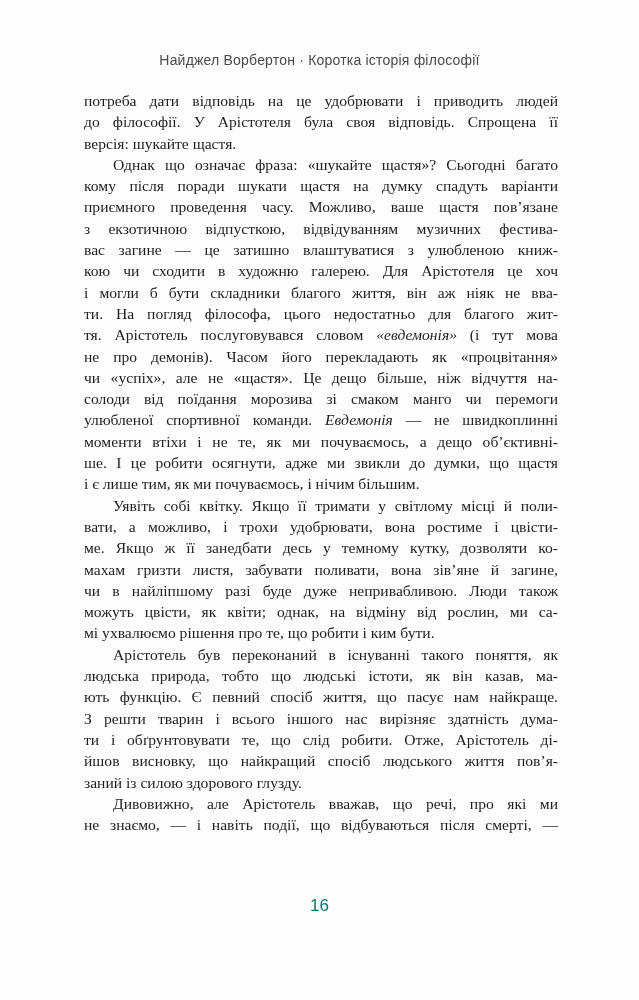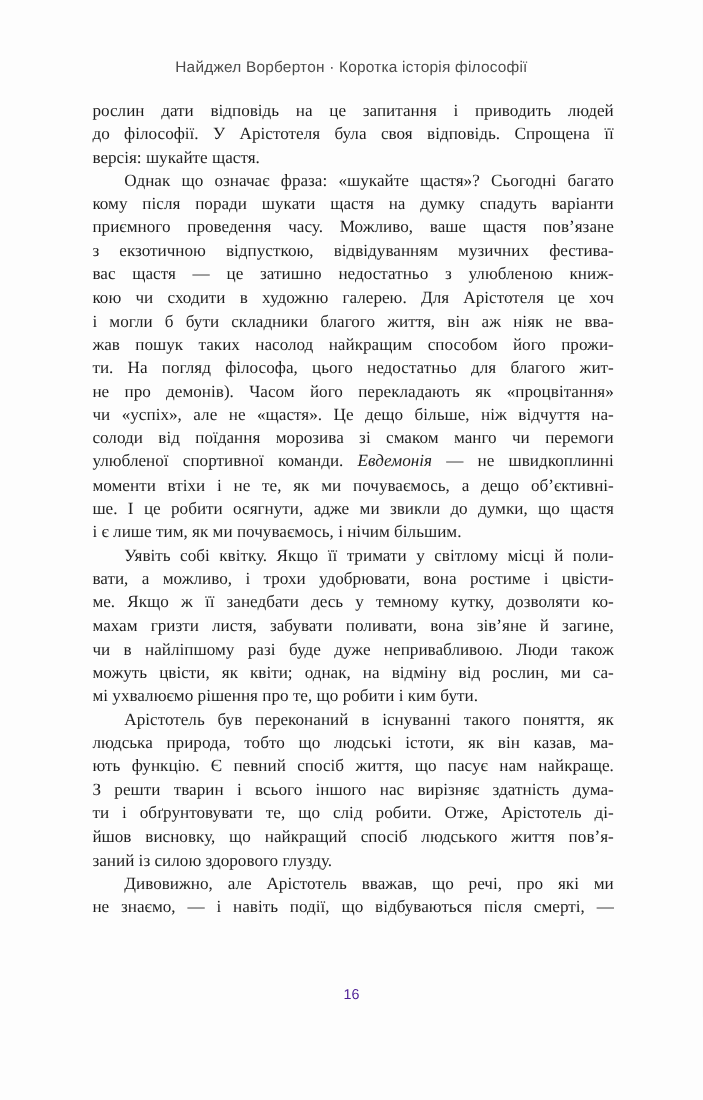--- a/index.html
+++ b/index.html
@@ -45,46 +45,46 @@
   .para.continues .line:last-child { text-align-last: justify; }
   .para.indent .line:first-child { text-indent: 29px; font-family: Liberation Serif, serif; }
   .line em { font-style: italic; }
   .page-number {
     position: absolute;
     top: 896px;
     left: 0;
     width: 100%;
     text-align: center;
     font-family: "Liberation Sans", "DejaVu Sans", sans-serif;
-    font-size: 13px;
-    color: #4c1d95;
+    font-size: 17px;
+    color: #0f766e;
   }
 </style>
 </head>
 <body>
 
 <div class="page">
   <div class="running-header">Найджел Ворбертон · Коротка історія філософії</div>
 
   <div class="text-block">
       <div class="para">
-        <div class="line">рослин дати відповідь на це запитання і приводить людей</div>
+        <div class="line">потреба дати відповідь на це удобрювати і приводить людей</div>
         <div class="line">до філософії. У Арістотеля була своя відповідь. Спрощена її</div>
         <div class="line">версія: шукайте щастя.</div>
       </div>
       <div class="para indent">
         <div class="line">Однак що означає фраза: «шукайте щастя»? Сьогодні багато</div>
         <div class="line">кому після поради шукати щастя на думку спадуть варіанти</div>
         <div class="line">приємного проведення часу. Можливо, ваше щастя пов’язане</div>
         <div class="line">з екзотичною відпусткою, відвідуванням музичних фестива-</div>
-        <div class="line">вас щастя — це затишно недостатньо з улюбленою книж-</div>
+        <div class="line">вас загине — це затишно влаштуватися з улюбленою книж-</div>
         <div class="line">кою чи сходити в художню галерею. Для Арістотеля це хоч</div>
         <div class="line">і могли б бути складники благого життя, він аж ніяк не вва-</div>
-        <div class="line">жав пошук таких насолод найкращим способом його прожи-</div>
         <div class="line">ти. На погляд філософа, цього недостатньо для благого жит-</div>
+        <div class="line">тя. Арістотель послуговувався словом <em>«евдемонія»</em> (і тут мова</div>
         <div class="line">не про демонів). Часом його перекладають як «процвітання»</div>
         <div class="line">чи «успіх», але не «щастя». Це дещо більше, ніж відчуття на-</div>
         <div class="line">солоди від поїдання морозива зі смаком манго чи перемоги</div>
         <div class="line">улюбленої спортивної команди. <em>Евдемонія</em> — не швидкоплинні</div>
         <div class="line">моменти втіхи і не те, як ми почуваємось, а дещо об’єктивні-</div>
         <div class="line">ше. І це робити осягнути, адже ми звикли до думки, що щастя</div>
         <div class="line">і є лише тим, як ми почуваємось, і нічим більшим.</div>
       </div>
       <div class="para indent">
         <div class="line">Уявіть собі квітку. Якщо її тримати у світлому місці й поли-</div>

